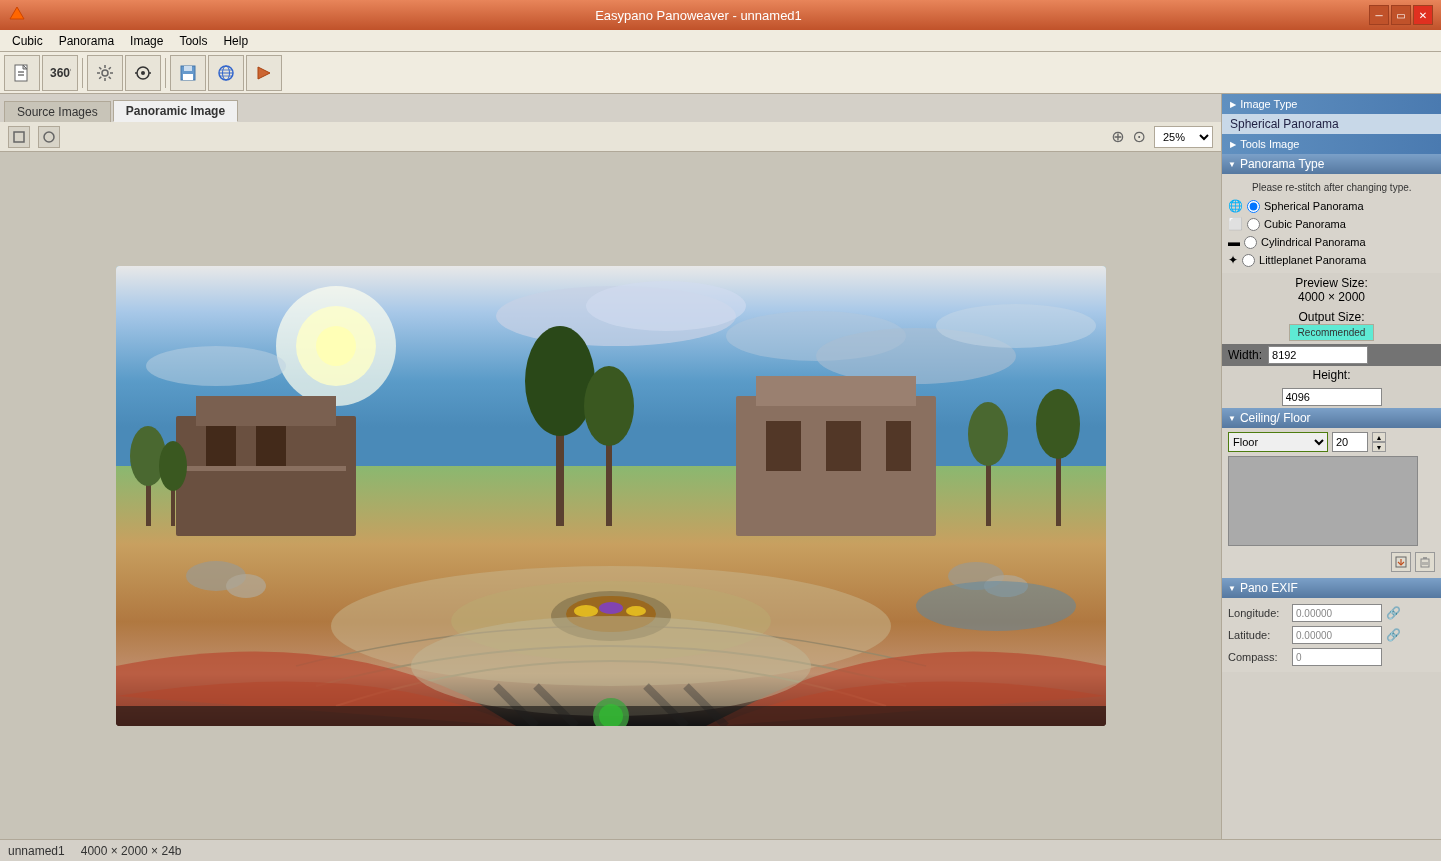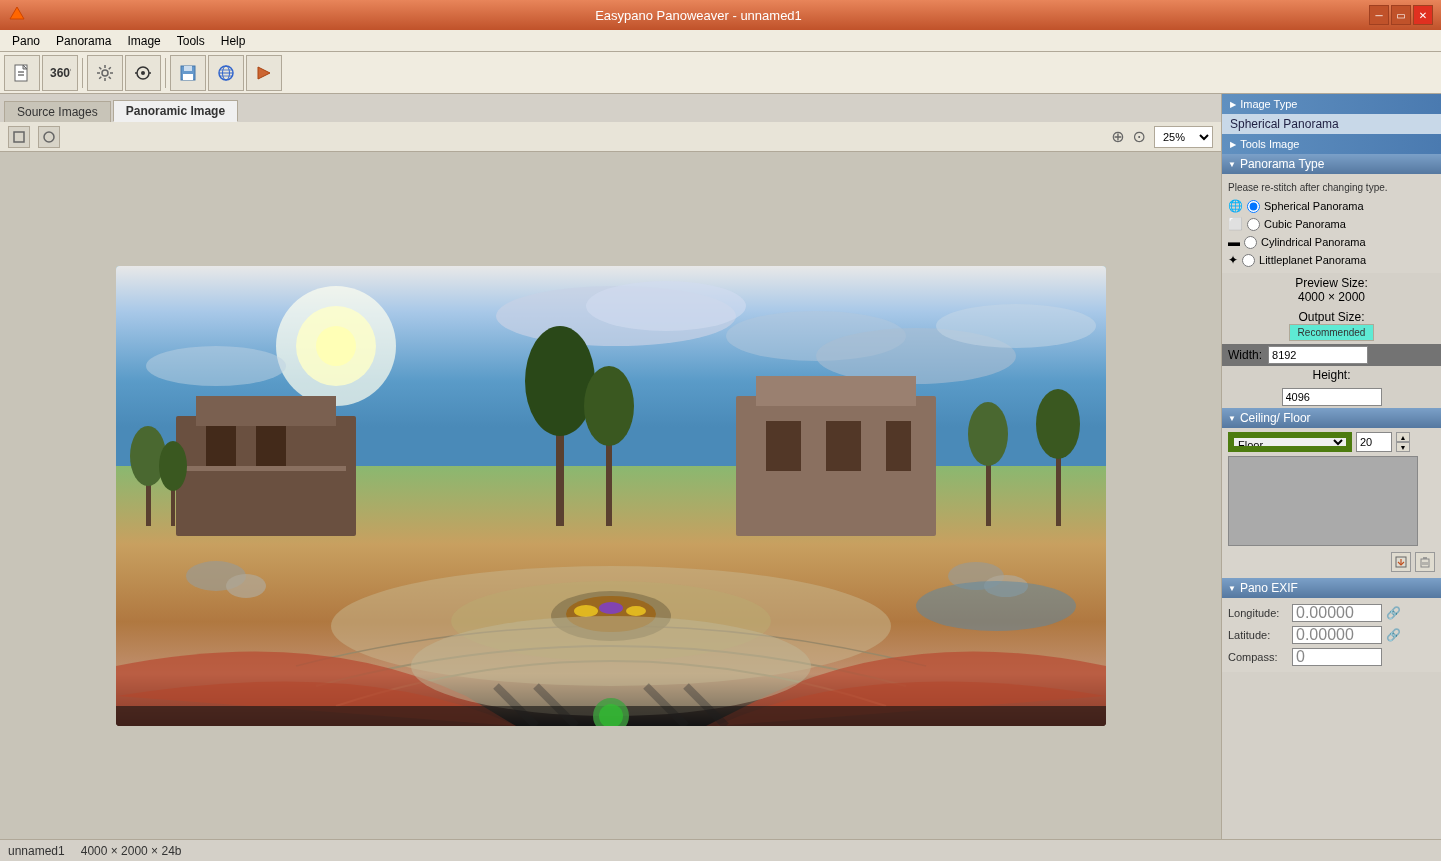--- a/index.html
+++ b/index.html
@@ -161,21 +161,21 @@
     .pano-type-header {
       background: linear-gradient(to bottom, #7ba0c8, #5578a0);
       color: white;
       padding: 3px 6px;
       font-size: 11px;
       display: flex;
       align-items: center;
       gap: 4px;
     }
     .pano-type-content { padding: 4px 6px; background: #d8d4cc; }
-    .pano-notice { font-size: 10px; color: #333; padding: 4px 0; }
+    .pano-notice { font-size: 10px; color: #333; padding: 4px 0; margin-left: 24px; }
     .radio-row {
       display: flex;
       align-items: center;
       padding: 2px 0;
       gap: 4px;
     }
     .radio-row label { font-size: 11px; color: #000; }
 
     
     .size-row { display: flex; align-items: center; justify-content: space-between; padding: 3px 6px; font-size: 11px; flex-direction: column; }
@@ -191,42 +191,42 @@
       background: linear-gradient(to bottom, #7ba0c8, #5578a0);
       color: white;
       padding: 3px 6px;
       font-size: 11px;
       display: flex;
       align-items: center;
       gap: 4px;
     }
     .ceiling-content { padding: 4px 6px; background: #d8d4cc; }
     .ceiling-row { display: flex; align-items: center; gap: 4px; }
-    .floor-select { height: 20px; border: 6px solid #4d7c0f; font-size: 11px; width: 124px; }
+    .floor-select { height: 20px; border: 1px solid #4d7c0f; font-size: 11px; width: 100px; }
     .floor-num { border: 1px solid #888; height: 20px; width: 36px; padding: 0 3px; font-size: 11px; background: white; }
     .spin-btns { display: flex; flex-direction: column; }
     .spin-btn { width: 14px; height: 10px; background: #e0dcd0; border: 1px solid #999; font-size: 7px; cursor: pointer; display: flex; align-items: center; justify-content: center; }
     .color-preview { width: 190px; height: 90px; background: #aaa; margin: 4px 0; border: 1px solid #888; }
     .img-action-btns { display: flex; justify-content: flex-end; gap: 4px; padding: 2px 0; }
     .img-action-btn { width: 20px; height: 20px; background: #e0dcd0; border: 1px solid #999; cursor: pointer; font-size: 11px; display: flex; align-items: center; justify-content: center; }
 
     
     .exif-header {
       background: linear-gradient(to bottom, #7ba0c8, #5578a0);
       color: white;
       padding: 3px 6px;
       font-size: 11px;
       display: flex;
       align-items: center;
       gap: 4px;
     }
     .exif-content { padding: 4px 6px; background: #d8d4cc; }
     .exif-row { display: flex; align-items: center; gap: 4px; padding: 2px 0; }
     .exif-label { width: 60px; font-size: 11px; color: #333; }
-    .exif-input { border: 1px solid #888; height: 18px; width: 90px; padding: 0 3px; font-size: 16px; background: white; color: #888; }
+    .exif-input { border: 1px solid #888; height: 18px; width: 90px; padding: 0 3px; font-size: 10px; background: white; color: #888; }
     .exif-link-icon { font-size: 12px; color: #666; cursor: pointer; }
 
     
     .status-bar {
       background: #d4d0c8;
       height: 22px;
       border-top: 1px solid #b0a898;
       display: flex;
       align-items: center;
       padding: 0 8px;
@@ -254,21 +254,21 @@
   </div>
   <div class="title-bar-title">Easypano Panoweaver - unnamed1</div>
   <div class="title-bar-controls">
     <div class="title-btn">─</div>
     <div class="title-btn">▭</div>
     <div class="title-btn close">✕</div>
   </div>
 </div>
 
 <div class="menu-bar">
-  <div class="menu-item">Pano</div>
+  <div class="menu-item">Cubic</div>
   <div class="menu-item">Panorama</div>
   <div class="menu-item">Image</div>
   <div class="menu-item">Tools</div>
   <div class="menu-item">Help</div>
 </div>
 
 <div class="toolbar">
   <div class="toolbar-btn" title="New">
     <svg width="20" height="20" viewBox="0 0 20 20">
       <rect x="3" y="2" width="12" height="16" fill="white" stroke="#666" stroke-width="1"></rect>

